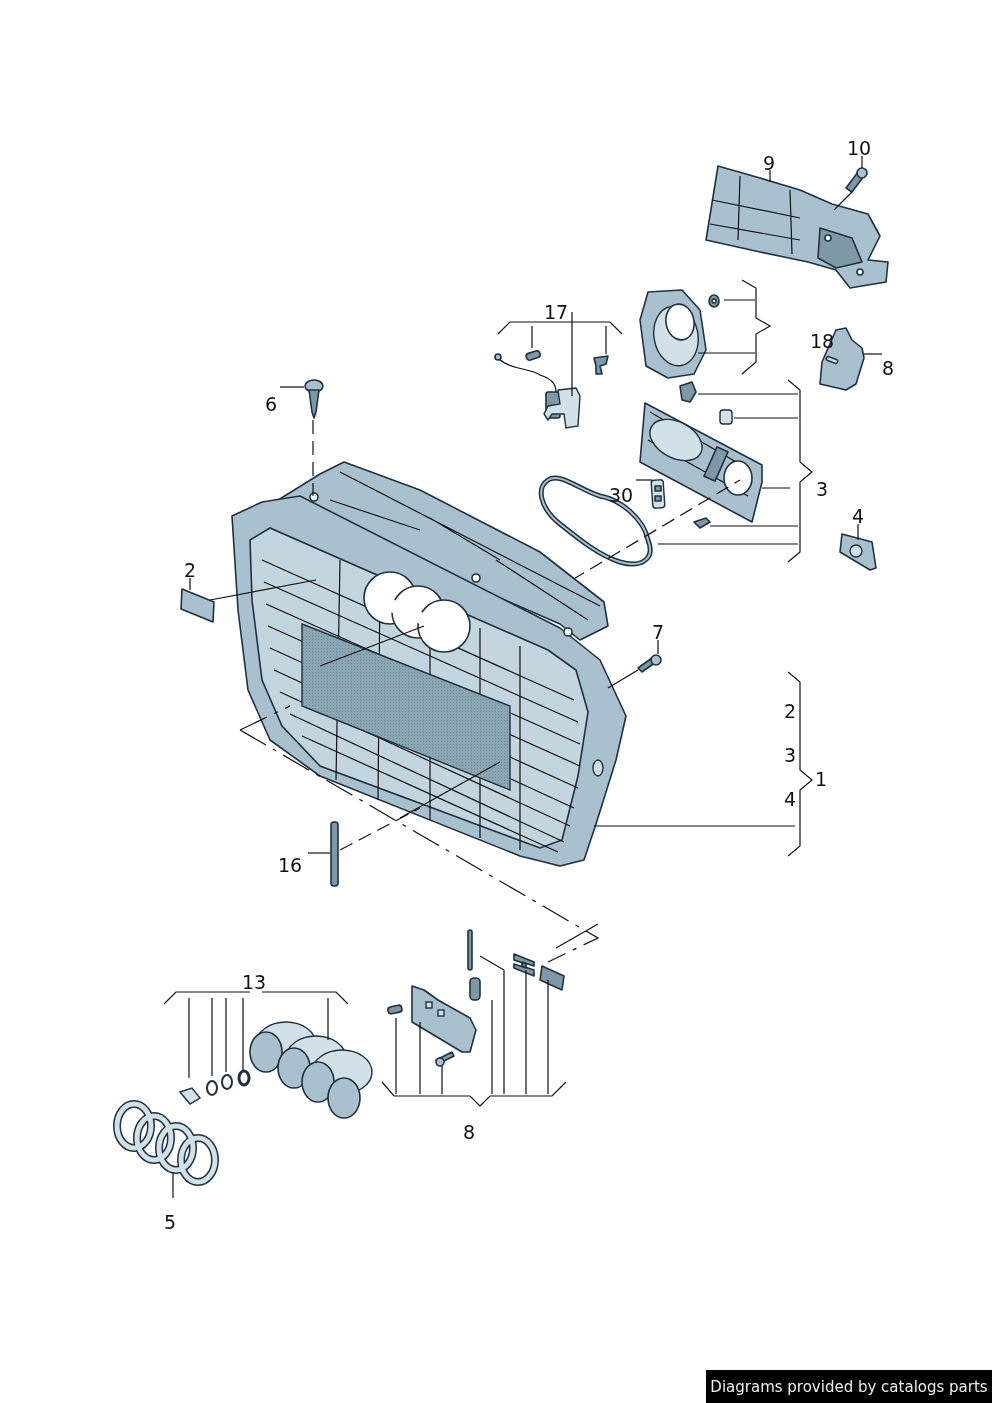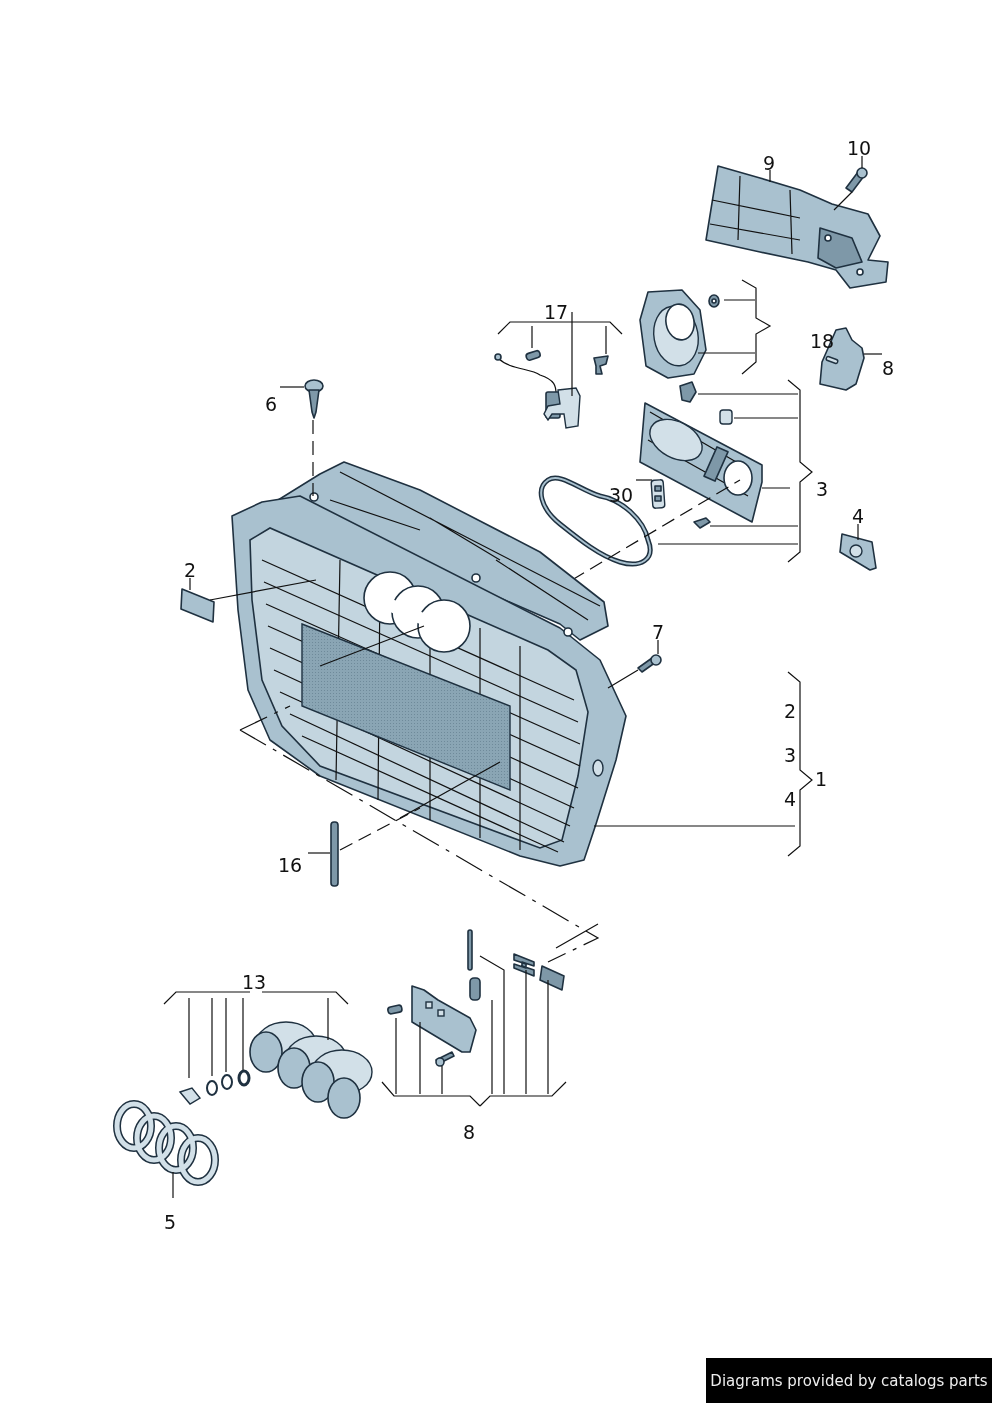--- a/index.html
+++ b/index.html
@@ -1,21 +1,21 @@
 <!DOCTYPE html>
 <html><head>
 <meta charset="utf-8">
 <style>
   html, body { margin: 0; padding: 0; background: #ffffff; }
   body { width: 992px; height: 1403px; position: relative; overflow: hidden;
          font-family: "DejaVu Sans", "Liberation Sans", sans-serif; }
   #diagram { position: absolute; left: 0; top: 0; width: 992px; height: 1403px; }
   .callout { position: absolute; font-size: 19px; color: #111; line-height: 1;
              transform: translate(-50%, -50%); white-space: nowrap; }
-  .footer-badge { position: absolute; right: 0; bottom: 0; width: 286px; height: 45px;
+  .footer-badge { position: absolute; right: 0; bottom: 0; width: 286px; height: 33px;
                   background: #000; color: #eee; font-size: 15px;
                   display: flex; align-items: center; justify-content: center; }
   .part { fill: #a9c1cf; stroke: #1f3140; stroke-width: 1.6; stroke-linejoin: round; }
   .part-dark { fill: #7e98a8; stroke: #1f3140; stroke-width: 1.6; stroke-linejoin: round; }
   .part-light { fill: #d2e0e8; stroke: #1f3140; stroke-width: 1.4; }
   .leader { stroke: #111; stroke-width: 1.2; fill: none; }
   .dash { stroke: #111; stroke-width: 1.2; fill: none; stroke-dasharray: 14 7; }
   .dashdot { stroke: #111; stroke-width: 1.2; fill: none; stroke-dasharray: 30 8 4 8; }
   .hole { fill: #ffffff; stroke: #1f3140; stroke-width: 1.6; }
 </style>

